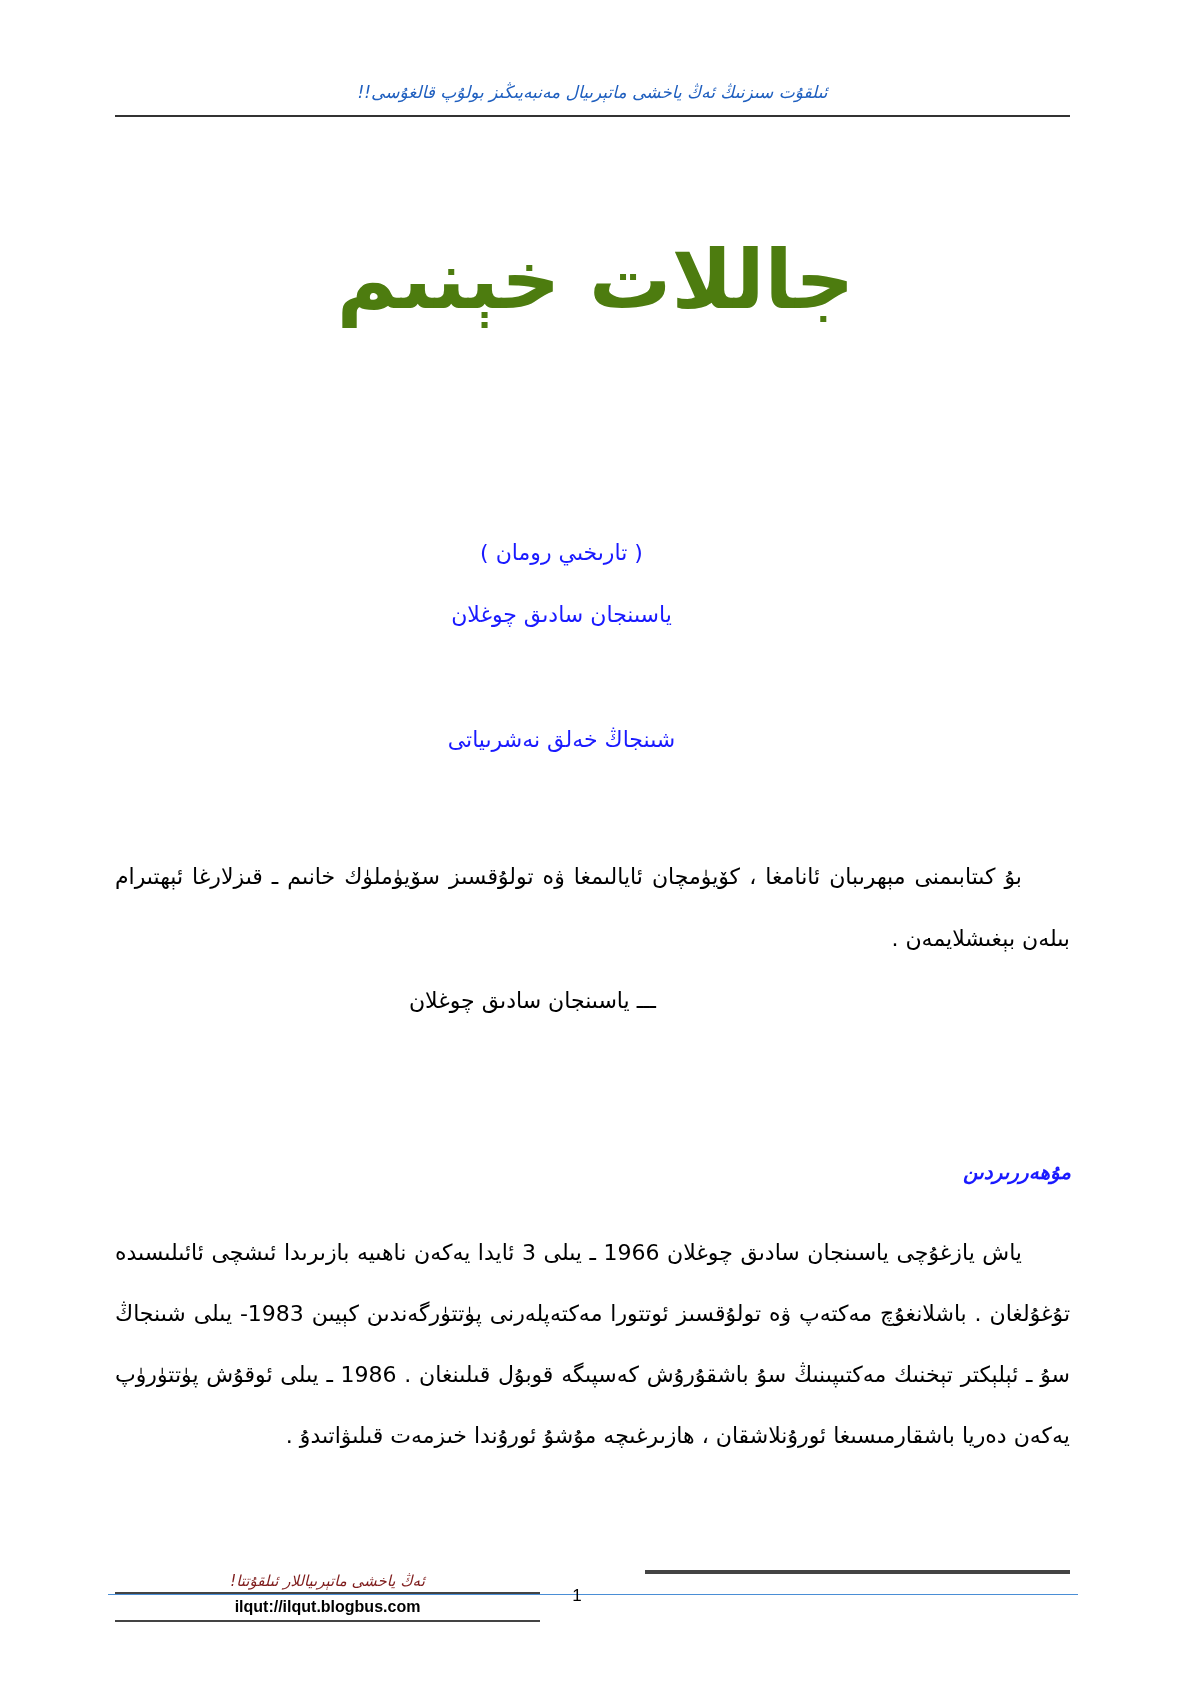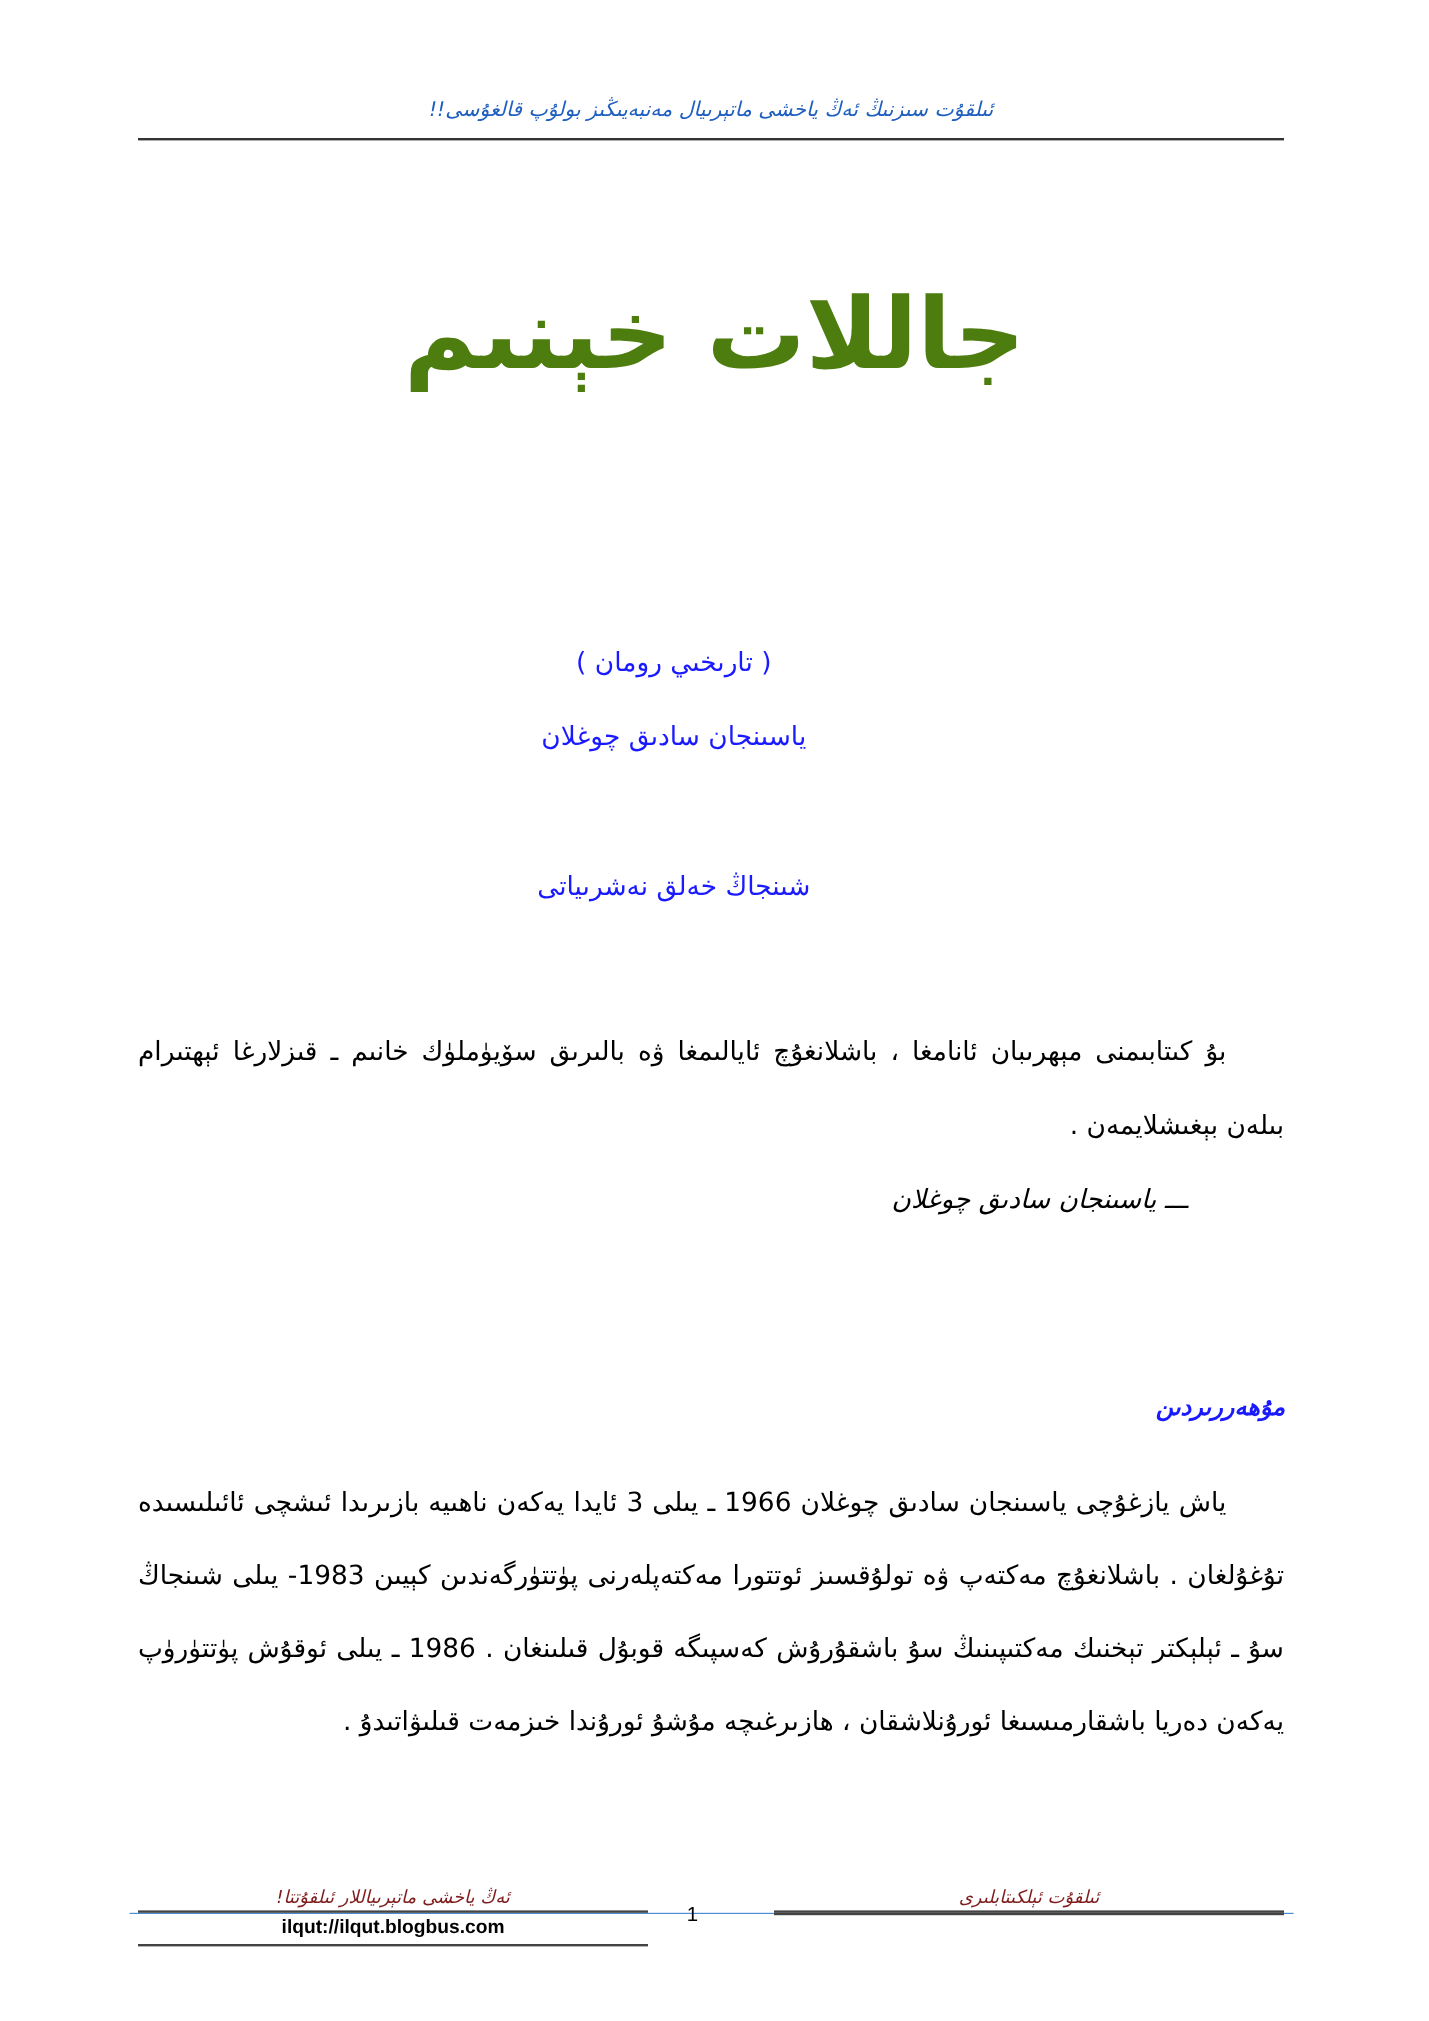--- a/index.html
+++ b/index.html
@@ -18,21 +18,21 @@
     .sub { position: absolute; left: 0; width: 1123px; text-align: center; color: #1a1aff;
            font-size: 22px; line-height: 36px; }
     .genre { top: 535px; }
     .author { top: 597px; }
     .publisher { top: 722px; }
 
     .dedication { position: absolute; left: 115px; width: 955px; top: 846px; font-size: 22px;
                   line-height: 62px; text-align: justify; }
     .dedication p { margin: 0; }
     .dedication .first { text-indent: 48px; }
-    .dedication .sign { padding-right: 0; padding-left: 0; text-align: right; margin-right: 80px; font-style: italic; }
+    .dedication .sign { padding-right: 0; padding-left: 0; text-align: center; margin-right: 120px; }
 
     .editor-heading { position: absolute; right: 120px; top: 1160px; color: #1a1aff;
                       font-size: 20px; font-style: italic; font-weight: bold; text-align: right; }
 
     .body-para { position: absolute; left: 115px; width: 955px; top: 1222px; font-size: 22px;
                  line-height: 61px; text-align: justify; text-indent: 48px; margin: 0; }
 
     .footer-col { position: absolute; top: 1570px; width: 425px; }
     .footer-left { left: 115px; }
     .footer-right { left: 645px; }
@@ -52,35 +52,34 @@
 <div class="header-text rtl">ئىلقۇت سىزنىڭ ئەڭ ياخشى ماتېرىيال مەنبەيىڭىز بولۇپ قالغۇسى!!</div>
 <div class="header-rule"></div>
 
 <div class="title rtl">جاللات خېنىم</div>
 
 <div class="sub genre rtl">( تارىخىي رومان )</div>
 <div class="sub author rtl">ياسىنجان سادىق چوغلان</div>
 <div class="sub publisher rtl">شىنجاڭ خەلق نەشرىياتى</div>
 
 <div class="dedication rtl">
-  <p class="first">بۇ كىتابىمنى مېھرىبان  ئانامغا ، باشلانغۇچ ئايالىمغا ۋە بالىرىق سۆيۈملۈك خانىم ـ قىزلارغا ئېھتىرام بىلەن بېغىشلايمەن .</p>
+  <p class="first">بۇ كىتابىمنى مېھرىبان  ئانامغا ، كۆيۈمچان ئايالىمغا ۋە تولۇقسىز سۆيۈملۈك خانىم ـ قىزلارغا ئېھتىرام بىلەن بېغىشلايمەن .</p>
   <p class="sign">ـــ ياسىنجان سادىق چوغلان</p>
 </div>
 
 <div class="editor-heading rtl">مۇھەررىردىن</div>
 <p class="body-para rtl">ياش يازغۇچى ياسىنجان  سادىق چوغلان 1966 ـ يىلى 3  ئايدا يەكەن ناھىيە بازىرىدا ئىشچى ئائىلىسىدە تۇغۇلغان . باشلانغۇچ مەكتەپ   ۋە تولۇقسىز ئوتتورا   مەكتەپلەرنى پۈتتۈرگەندىن كېيىن 1983- يىلى شىنجاڭ سۇ ـ ئېلېكتر تېخنىك مەكتىپىنىڭ سۇ باشقۇرۇش  كەسپىگە قوبۇل قىلىنغان .  1986 ـ يىلى ئوقۇش  پۈتتۈرۈپ يەكەن دەريا باشقارمىسىغا ئورۇنلاشقان ، ھازىرغىچە مۇشۇ ئورۇندا خىزمەت قىلىۋاتىدۇ .</p>
 
 <div class="footer-blue-line"></div>
 
 <div class="footer-col footer-left">
   <div class="footer-slogan rtl">ئەڭ ياخشى ماتېرىياللار ئىلقۇتتا!</div>
   <div class="footer-rule-dark"></div>
   <div class="footer-url">ilqut://ilqut.blogbus.com</div>
   <div class="footer-rule-dark"></div>
 </div>
 
 <div class="page-number">1</div>
 
 <div class="footer-col footer-right">
-  <div class="footer-slogan rtl">ئىلقۇت ئېلكىتابلىرى</div>
   <div class="footer-rule-dark"></div>
   <div class="footer-rule-dark"></div>
 </div>
 
 </body></html>

